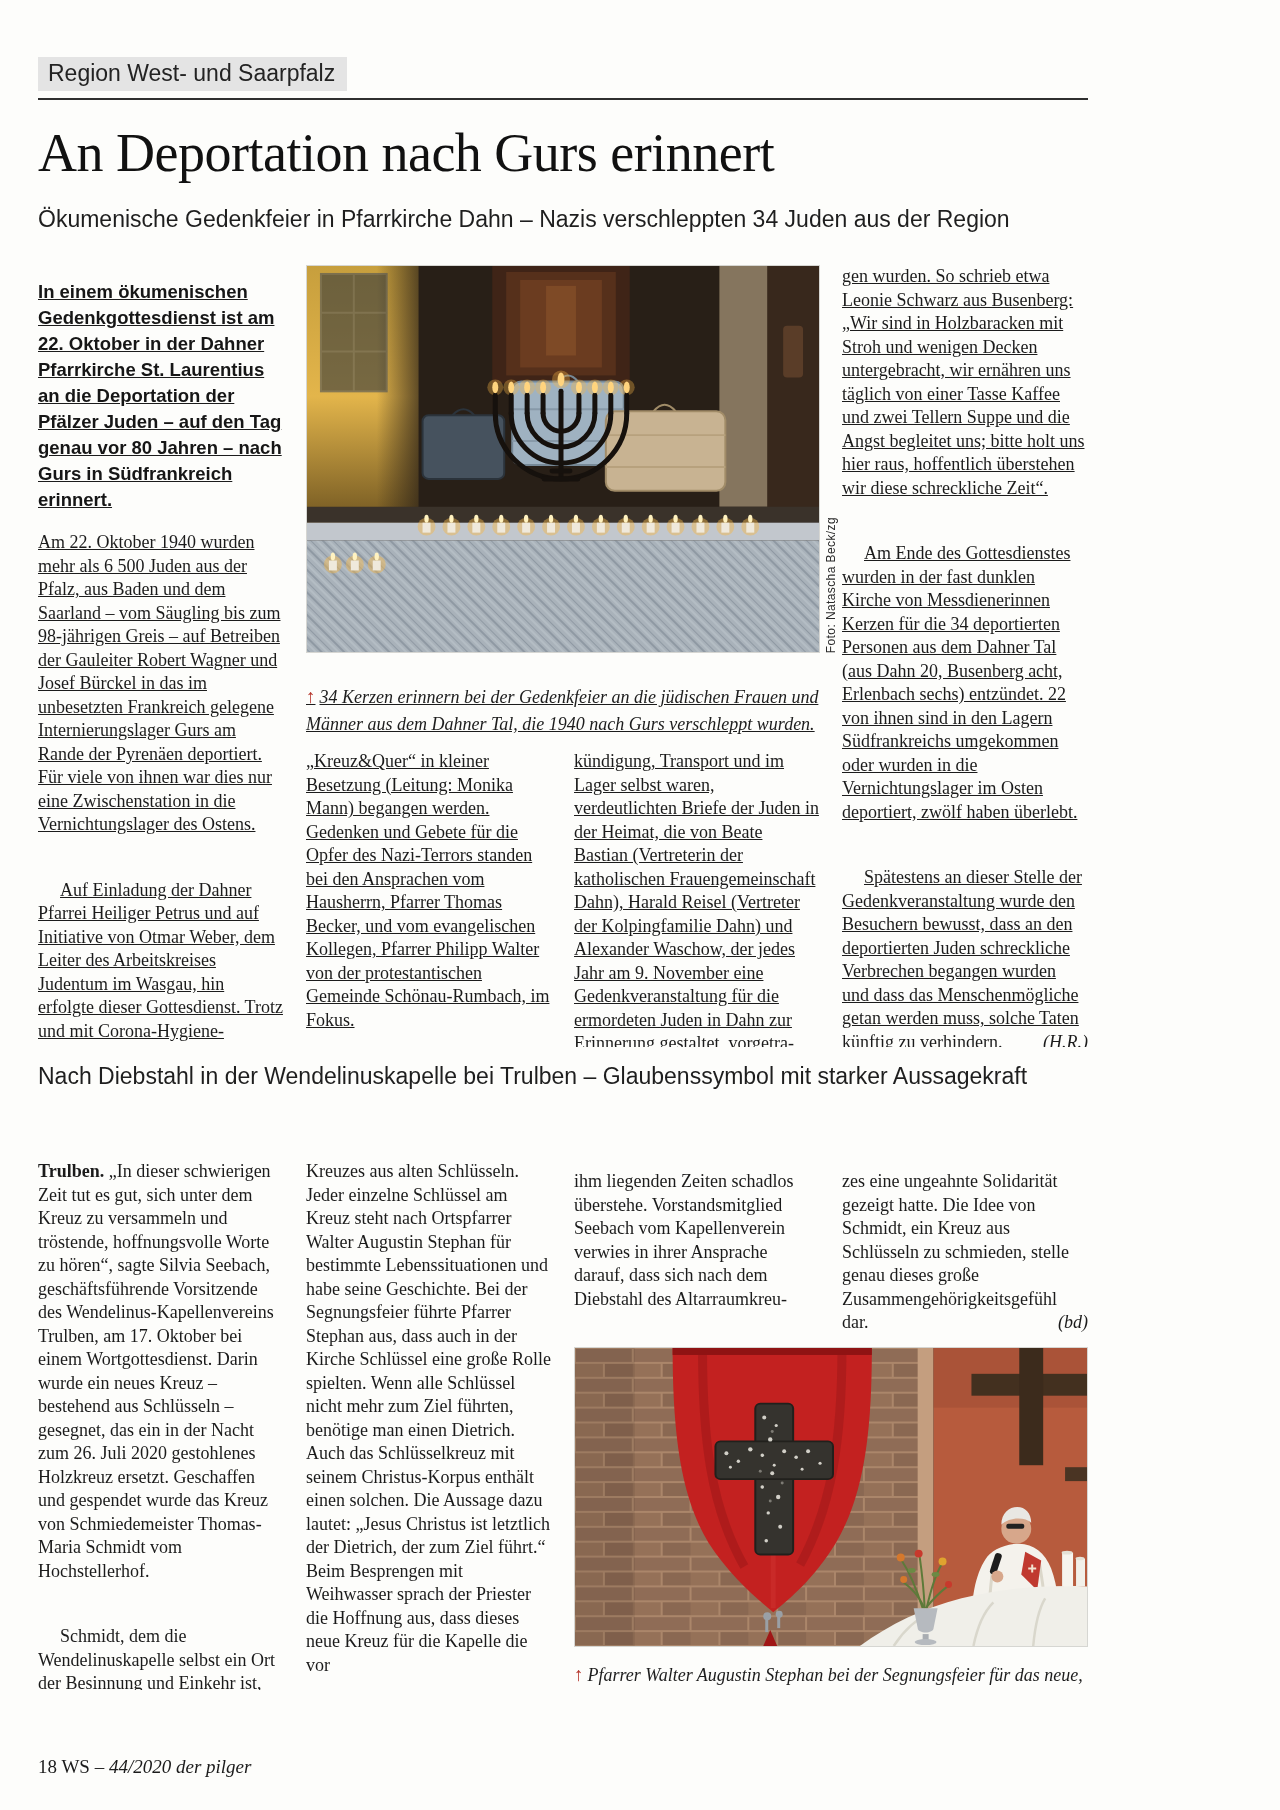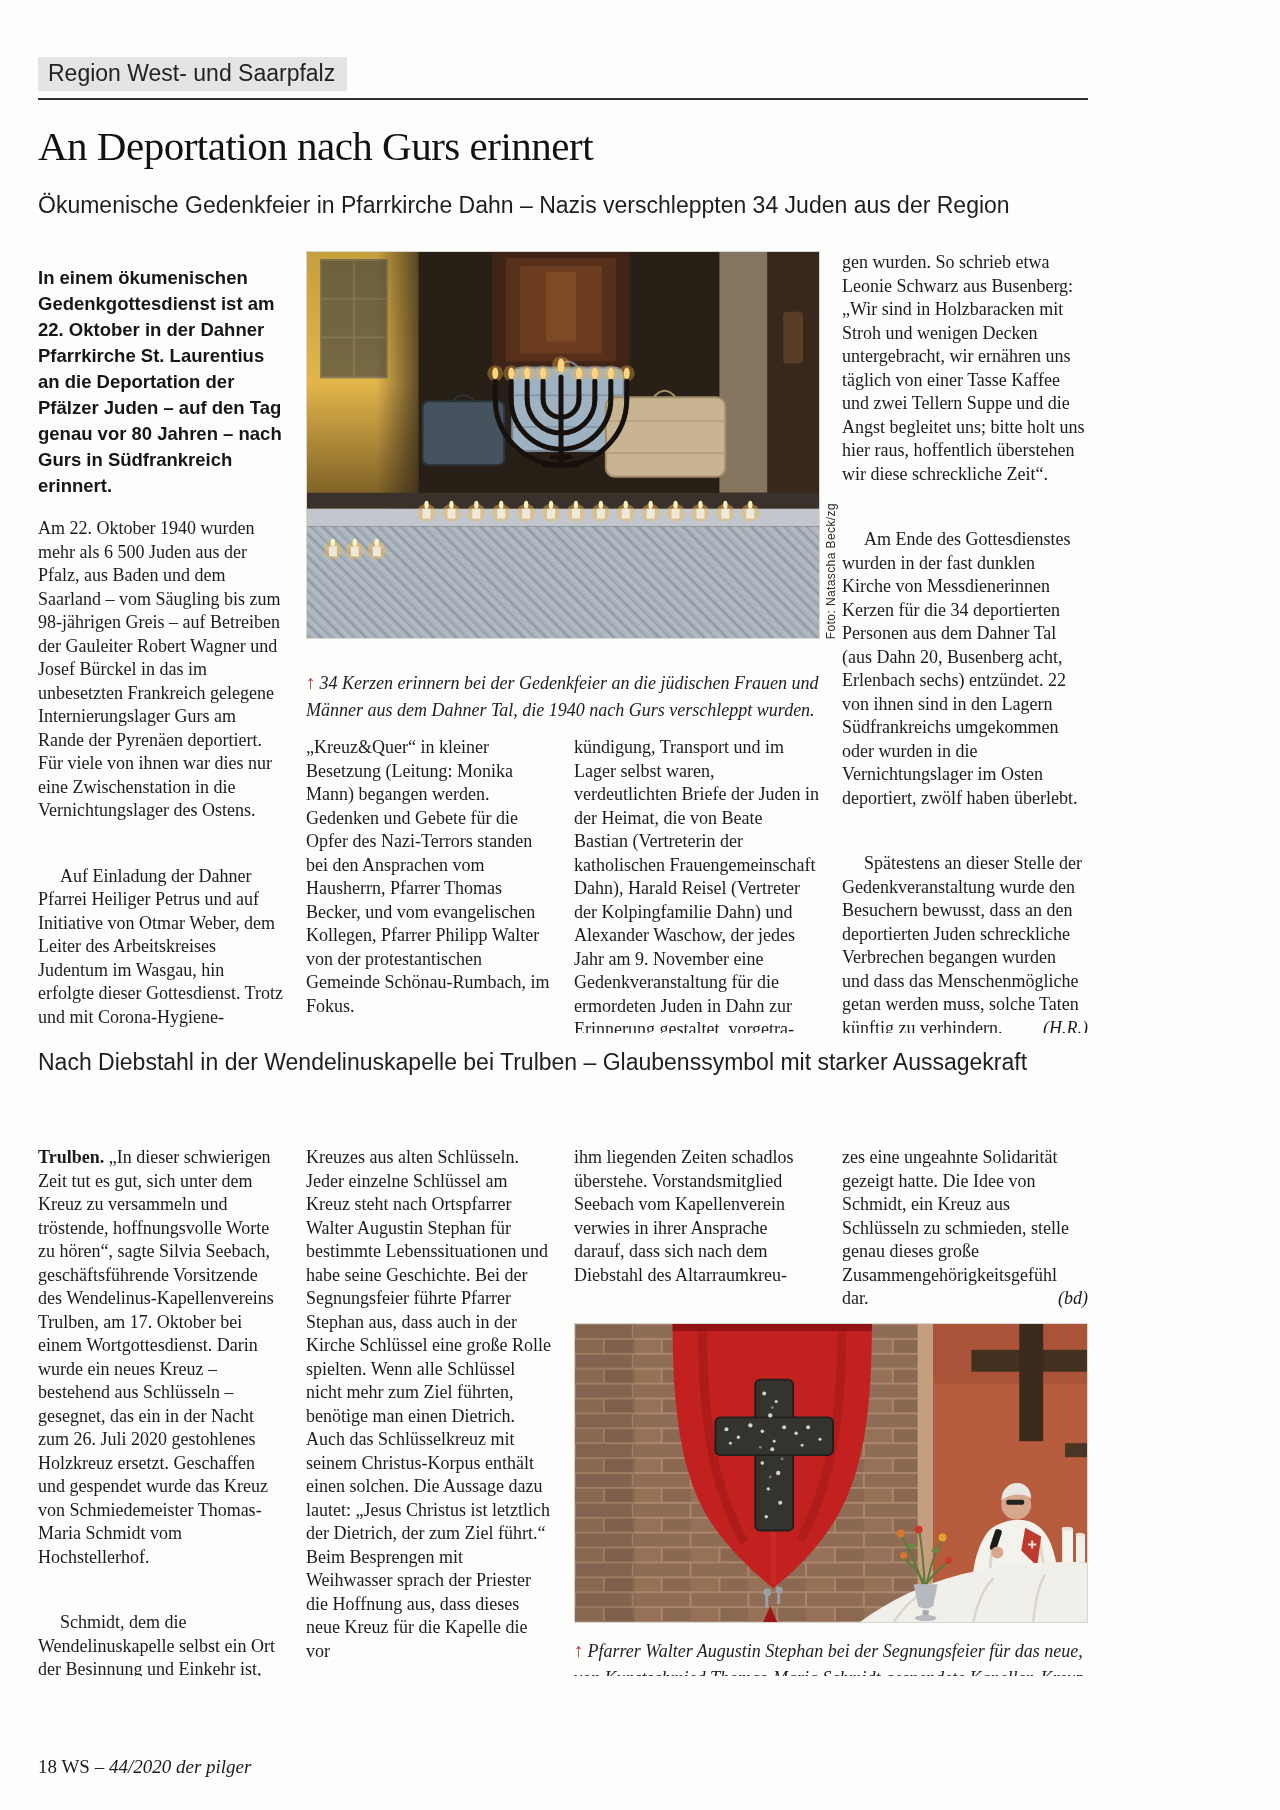--- a/index.html
+++ b/index.html
@@ -6,28 +6,28 @@
   .page{position:relative;width:1280px;height:1810px;background:#fdfdfb;overflow:hidden;
         font-family:"Liberation Serif",serif;color:#1c1c1c;}
   .content{margin:0 192px 0 38px;width:1050px;padding-top:57px;}
 
   
   .region-label{display:inline-block;background:#e4e4e4;padding:3px 12px 4px 10px;
     font-family:"Liberation Sans",sans-serif;font-size:23px;color:#232323;}
   .rule{border:none;border-top:2px solid #2f2f2f;margin:7px 0 0 0;width:1050px;}
 
   
-  h1{margin:24px 0 0 0;font-weight:400;font-size:41px;line-height:1.08;color:#111;letter-spacing:-.5px;}
+  h1{margin:24px 0 0 0;font-weight:400;font-size:54px;line-height:1.08;color:#111;letter-spacing:-.5px;}
   h2{margin:52px 0 0 0;font-weight:400;font-size:46px;line-height:1.1;color:#111;letter-spacing:-.5px;}
   .subtitle{margin:24px 0 0 0;font-family:"Liberation Sans",sans-serif;font-size:23px;color:#1e1e1e;}
   .subtitle.s2{margin-top:16px;}
 
   
   .grid-a1{display:grid;grid-template-columns:246px 514px 246px;column-gap:22px;
-           margin-top:32px;height:782px;overflow:hidden;}
+           margin-top:32px;height:782px;overflow:hidden;text-decoration:underline;}
   .grid-a2{display:grid;grid-template-columns:246px 246px 514px;column-gap:22px;
            margin-top:70px;height:530px;overflow:hidden;}
   .twocol{display:grid;grid-template-columns:246px 246px;column-gap:22px;margin-top:12px;}
 
   p.body{margin:0;font-size:18px;line-height:23.5px;color:#1b1b1b;text-align:left;}
   p.body.indent{text-indent:22px;margin-top:42px;}
   p.intro{margin:14px 0 18px 0;font-family:"Liberation Sans",sans-serif;font-weight:700;
           font-size:18.5px;line-height:26px;color:#161616;}
   .lead-in{font-weight:700;}
   .p-last{position:relative;padding-right:2px;}
@@ -249,21 +249,21 @@
         <div>
           <p class="body"><span class="lead-in">Trulben.</span> <span>„In dieser schwierigen Zeit tut es gut, sich unter dem Kreuz zu versammeln und tröstende, hoffnungsvolle Worte zu hören“, sagte Silvia Seebach, geschäftsführende Vorsitzende des Wendelinus-Kapellenvereins Trulben, am 17. Oktober bei einem Wortgottesdienst. Darin wurde ein neues Kreuz – bestehend aus Schlüsseln – gesegnet, das ein in der Nacht zum 26. Juli 2020 gestohlenes Holzkreuz ersetzt. Geschaffen und gespendet wurde das Kreuz von Schmiedemeister Thomas-Maria Schmidt vom Hochstellerhof.</span></p>
           <p class="body indent">Schmidt, dem die Wendelinuskapelle selbst ein Ort der Besinnung und Einkehr ist, hatte die Idee zur Fertigung eines</p>
         </div>
 
         <div>
           <p class="body">Kreuzes aus alten Schlüsseln. Jeder einzelne Schlüssel am Kreuz steht nach Ortspfarrer Walter Augustin Stephan für bestimmte Lebenssituationen und habe seine Geschichte. Bei der Segnungsfeier führte Pfarrer Stephan aus, dass auch in der Kirche Schlüssel eine große Rolle spielten. Wenn alle Schlüssel nicht mehr zum Ziel führten, benötige man einen Dietrich. Auch das Schlüsselkreuz mit seinem Christus-Korpus enthält einen solchen. Die Aussage dazu lautet: „Jesus Christus ist letztlich der Dietrich, der zum Ziel führt.“ Beim Besprengen mit Weihwasser sprach der Priester die Hoffnung aus, dass dieses neue Kreuz für die Kapelle die vor</p>
         </div>
 
         <div>
-          <div class="twocol" style="margin-top:0;">
+          <div class="twocol" style="margin-top:10px;">
             <div>
               <p class="body">ihm liegenden Zeiten schadlos überstehe. Vorstandsmitglied Seebach vom Kapellenverein verwies in ihrer Ansprache darauf, dass sich nach dem Diebstahl des Altarraumkreu-</p>
             </div>
             <div>
               <p class="body p-last"><span>zes eine ungeahnte Solidarität gezeigt hatte. Die Idee von Schmidt, ein Kreuz aus Schlüsseln zu schmieden, stelle genau dieses große Zusammengehörigkeitsgefühl dar.</span><span class="byline">(bd)</span></p>
             </div>
           </div>
 
           <figure class="photo-wrap" style="margin-top:12px;">
             <div class="photo photo-2">

